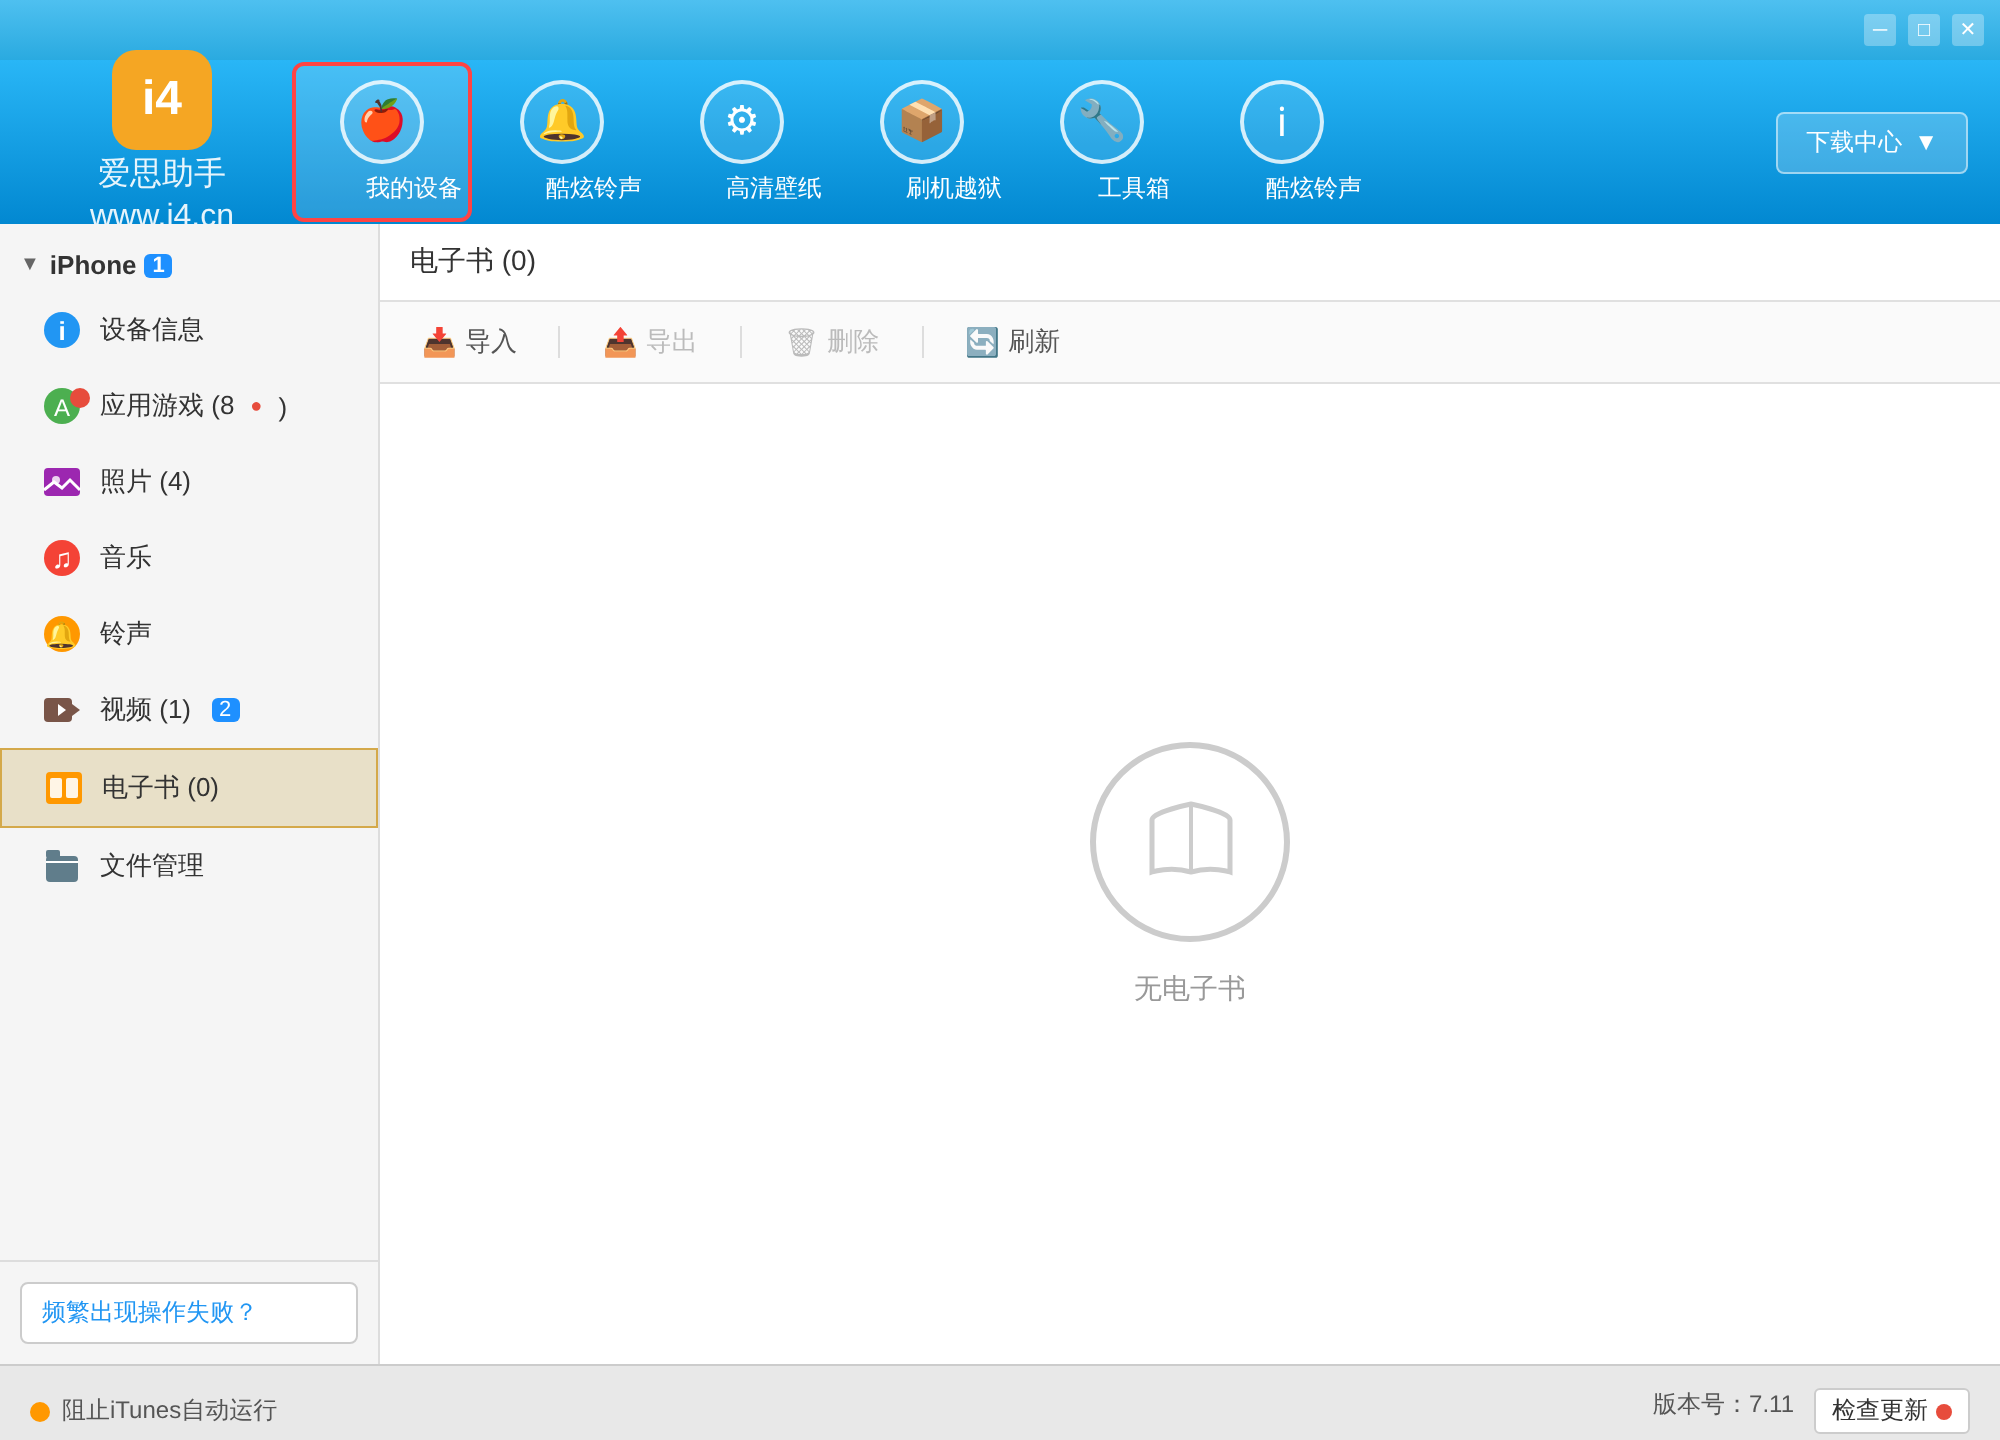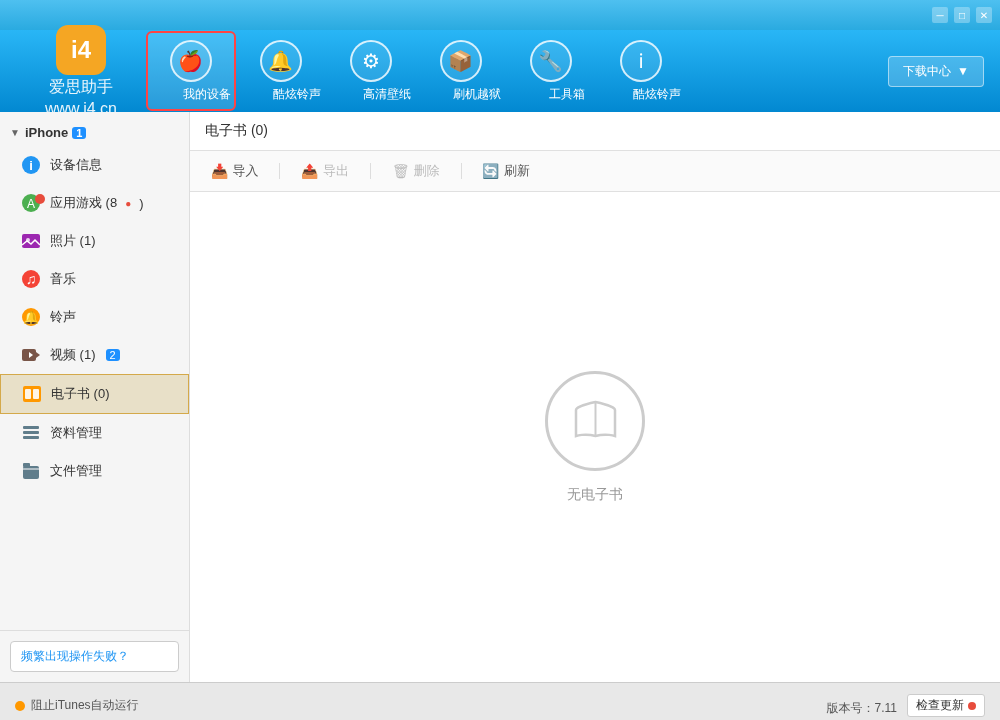--- a/index.html
+++ b/index.html
@@ -225,21 +225,21 @@
       background: #e8e8e8;
       border-top: 1px solid #ccc;
       display: flex;
       align-items: center;
       padding: 0 15px;
       font-size: 12px;
       color: #555;
     }
     .status-left { display: flex; align-items: center; gap: 6px; }
     .status-dot { width: 10px; height: 10px; background: #ff9800; border-radius: 50%; flex-shrink: 0; }
-    .status-right { margin-left: auto; display: flex; align-items: flex-end; gap: 10px; }
+    .status-right { margin-left: auto; display: flex; align-items: flex-start; gap: 10px; }
     .version-text { color: #555; }
     .check-update-btn {
       background: white;
       border: 1px solid #ccc;
       border-radius: 3px;
       padding: 2px 8px;
       cursor: pointer;
       font-size: 12px;
       color: #333;
       display: flex; align-items: center; gap: 4px;
@@ -342,21 +342,21 @@
     </div>
 
     <div class="sidebar-item">
       <div class="item-icon">
         <svg width="20" height="20" viewBox="0 0 20 20">
           <rect x="1" y="3" width="18" height="14" rx="2" fill="#9c27b0"></rect>
           <circle cx="7" cy="9" r="2" fill="white" opacity="0.8"></circle>
           <path d="M1 14 L6 10 L10 13 L14 9 L19 14" stroke="white" stroke-width="1.5" fill="none"></path>
         </svg>
       </div>
-      <span>照片 (1)</span>
+      <span>照片 (4)</span>
     </div>
 
     <div class="sidebar-item">
       <div class="item-icon">
         <svg width="20" height="20" viewBox="0 0 20 20">
           <circle cx="10" cy="10" r="9" fill="#f44336"></circle>
           <text x="10" y="15" text-anchor="middle" font-size="14" fill="white">♫</text>
         </svg>
       </div>
       <span>音乐</span>
@@ -388,30 +388,20 @@
       <div class="item-icon">
         <svg width="20" height="20" viewBox="0 0 20 20">
           <rect x="1" y="2" width="18" height="16" rx="2" fill="#ff9800"></rect>
           <rect x="3" y="5" width="6" height="10" rx="1" fill="white" opacity="0.9"></rect>
           <rect x="11" y="5" width="6" height="10" rx="1" fill="white" opacity="0.9"></rect>
         </svg>
       </div>
       <span>电子书 (0)</span>
     </div>
 
-    <div class="sidebar-item">
-      <div class="item-icon">
-        <svg width="20" height="20" viewBox="0 0 20 20">
-          <rect x="2" y="3" width="16" height="3" rx="1" fill="#607d8b"></rect>
-          <rect x="2" y="8" width="16" height="3" rx="1" fill="#607d8b"></rect>
-          <rect x="2" y="13" width="16" height="3" rx="1" fill="#607d8b"></rect>
-        </svg>
-      </div>
-      <span>资料管理</span>
-    </div>
 
     <div class="sidebar-item">
       <div class="item-icon">
         <svg width="20" height="20" viewBox="0 0 20 20">
           <rect x="2" y="5" width="16" height="13" rx="2" fill="#607d8b"></rect>
           <path d="M2 8 L18 8" stroke="white" stroke-width="1"></path>
           <rect x="2" y="2" width="7" height="4" rx="1" fill="#607d8b"></rect>
         </svg>
       </div>
       <span>文件管理</span>

